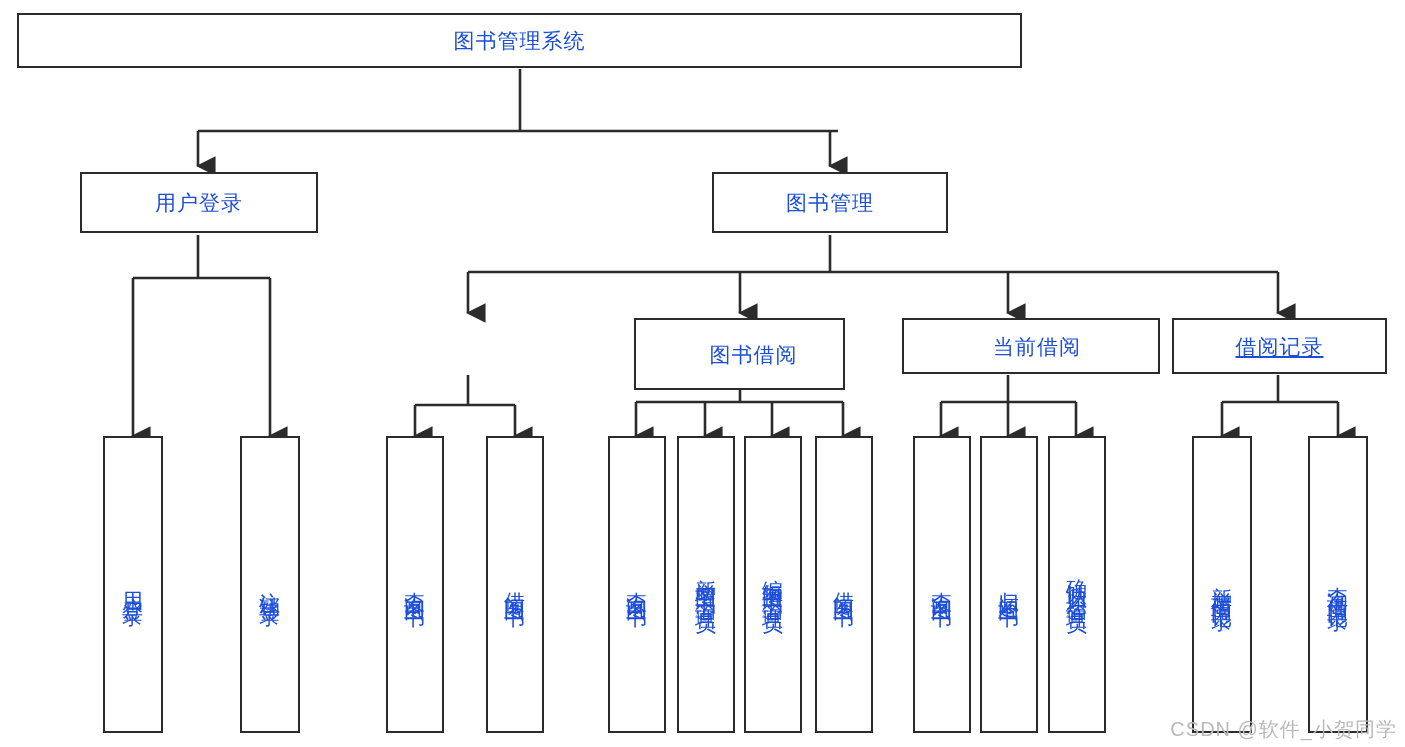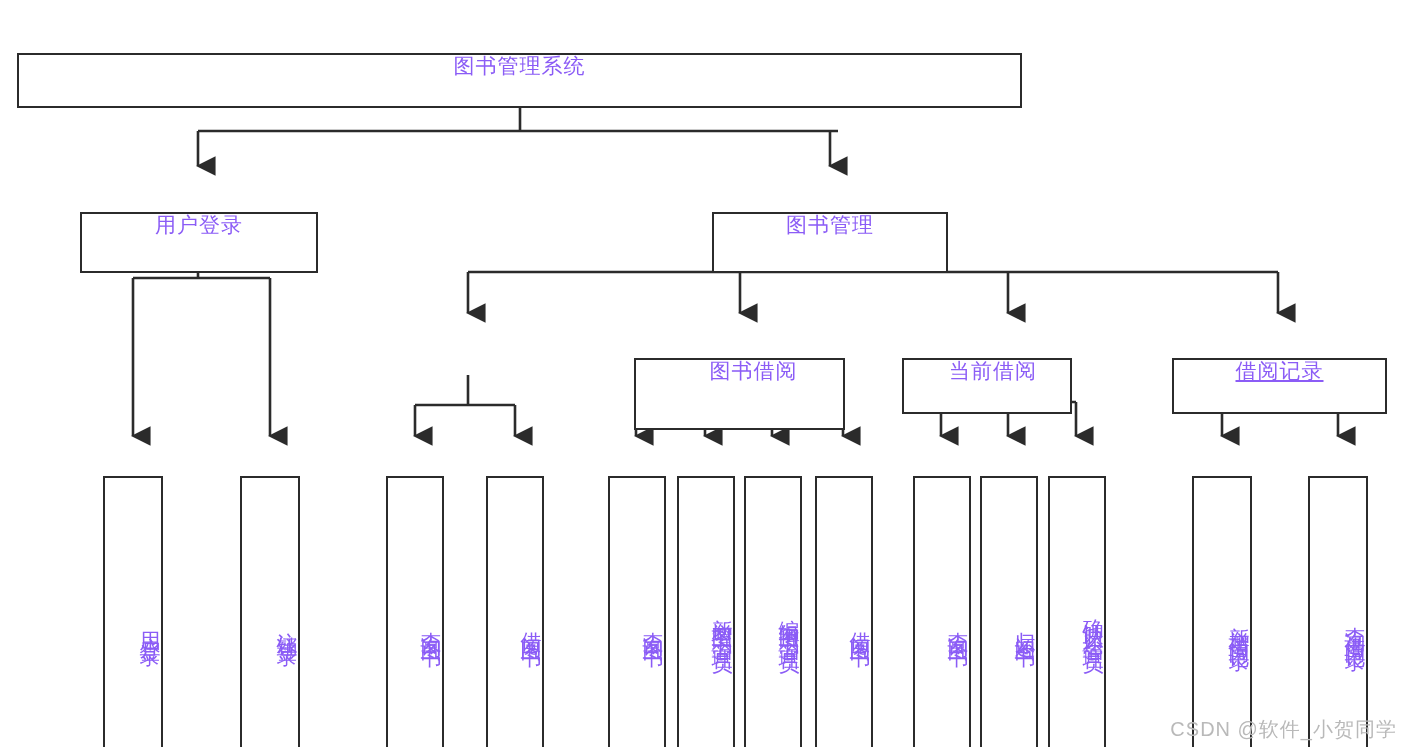--- a/index.html
+++ b/index.html
@@ -19,24 +19,23 @@
     left:0; top:0;
     width:1405px; height:747px;
     pointer-events:none;
   }
   .node{
     position:absolute;
     box-sizing:border-box;
     background:#ffffff;
     border:2.5px solid #2b2b2b;
     display:flex;
-    align-items:flex-start;
+    align-items:center;
     justify-content:center;
-    color:#8b5cf6;
-    margin-top:40px;
+    color:#1d4ed8;
   }
   .node.h{
     font-size:21px;
     letter-spacing:1px;
     line-height:1;
   }
   .node.v{
     writing-mode:vertical-rl;
     text-orientation:upright;
     font-size:21px;
@@ -125,21 +124,21 @@
   <div class="node h" style="left:80px; top:172px; width:238px; height:61px;">
     <span>用户登录</span>
   </div>
   <div class="node h" style="left:712px; top:172px; width:236px; height:61px;">
     <span>图书管理</span>
   </div>
 
   <div class="node h" style="left:634px; top:318px; width:211px; height:72px;padding-left:28px;">
     <span>图书借阅</span>
   </div>
-  <div class="node h" style="left:902px; top:318px; width:170px; height:56px;padding-left:12px;">
+  <div class="node h" style="left:902px; top:318px; width:258px; height:56px;padding-left:12px;">
     <span>当前借阅</span>
   </div>
   <div class="node h" style="left:1172px; top:318px; width:215px; height:56px;text-decoration:underline;">
     <span>借阅记录</span>
   </div>
 
   <div class="node v" style="left:103px; top:436px; width:60px; height:297px;">
     <span class="vtxt">用户登录</span>
   </div>
   <div class="node v" style="left:240px; top:436px; width:60px; height:297px;">

